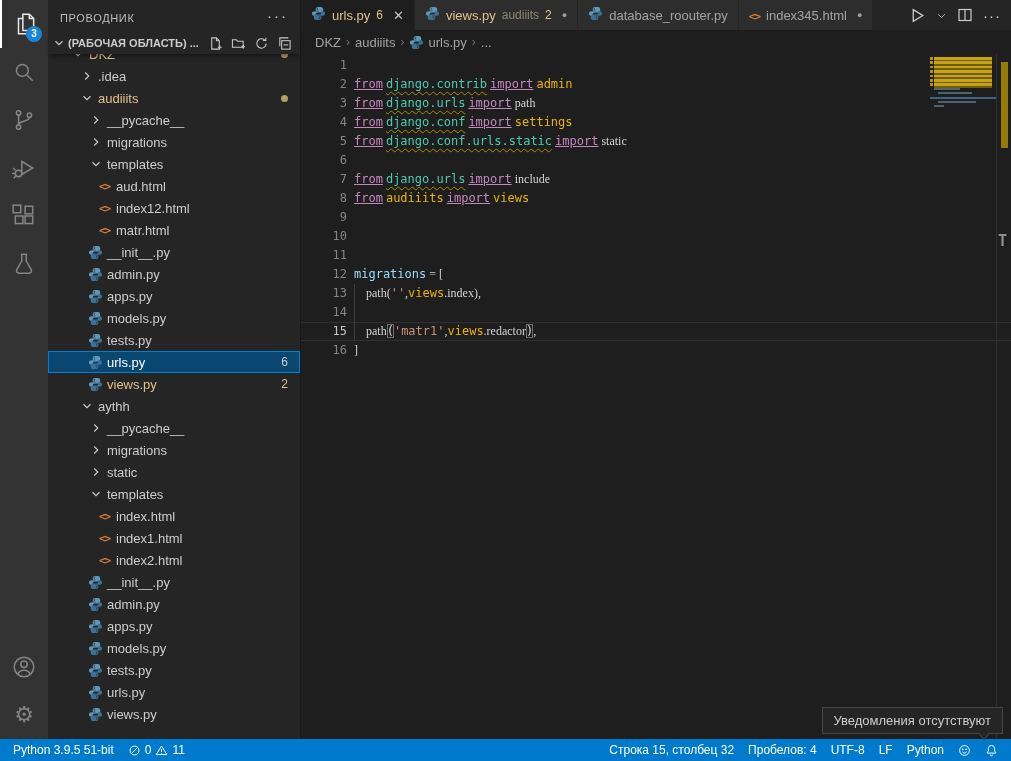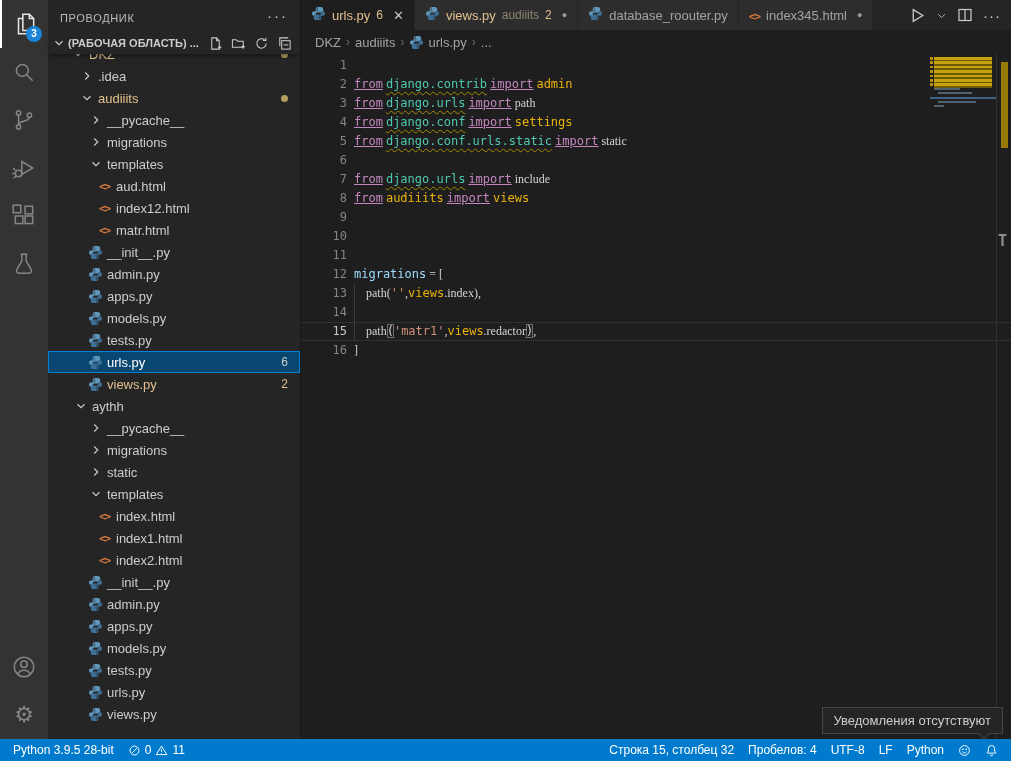--- a/index.html
+++ b/index.html
@@ -346,21 +346,21 @@
           <span class="icon-slot">
             <svg class="py-ic" viewBox="0 0 16 16">
               <path fill="#5f96b9" d="M7.9 1C6 1 5 1.9 5 3.3V5h3.1v.6H3.9C2.3 5.6 1 6.5 1 8.1s1.3 2.6 2.9 2.6H5V9.1C5 7.8 6 6.9 7.3 6.9h3.3C11.9 6.9 13 6 13 4.7V3.3C13 1.9 11.9 1 10.5 1H7.9zM6.7 2.3c.4 0 .7.3.7.8s-.3.8-.7.8S6 3.5 6 3.1s.3-.8.7-.8z"></path>
               <path fill="#3e6f94" d="M8.1 15c1.9 0 2.9-.9 2.9-2.3V11H7.9v-.6h4.2c1.6 0 2.9-.9 2.9-2.5S13.7 5.3 12.1 5.3H11v1.6C11 8.2 10 9.1 8.7 9.1H5.4C4.1 9.1 3 10 3 11.3v1.4C3 14.1 4.1 15 5.5 15h2.6zm1.2-1.3c-.4 0-.7-.3-.7-.8s.3-.8.7-.8.7.4.7.8-.3.8-.7.8z"></path>
             </svg>
           </span>
           <span class="label">views.py</span>
           <span class="grow"></span>
           <span class="t-badge">2</span>
         </div>
-        <div class="row" style="padding-left: 24px;">
+        <div class="row" style="padding-left: 30px;">
           <span class="icon-slot">
             <svg class="ch" viewBox="0 0 16 16">
               <path d="M4 6l4 4 4-4"></path>
             </svg>
           </span>
           <span class="label">aythh</span>
           <span class="grow"></span>
         </div>
         <div class="row" style="padding-left: 39px;">
           <span class="icon-slot">
@@ -645,21 +645,21 @@
   </div>
 
   <div class="tooltip">
     <span>Уведомления отсутствуют</span>
     <div class="arrow"></div>
   </div>
 
   <div class="status-bar">
     <div class="status-left">
       <div class="sb-item">
-        <span>Python 3.9.5 28-bit</span>
+        <span>Python 3.9.5 51-bit</span>
       </div>
       <div class="sb-item">
         <svg viewBox="0 0 16 16">
             <circle cx="8" cy="8" r="5.5"></circle>
             <path d="M4.5 11.5l7-7"></path>
           </svg>
         <span>0</span>
         <svg viewBox="0 0 16 16">
             <path d="M8 2.5L14.5 13h-13z"></path>
             <path d="M8 6.5v3.2"></path>

